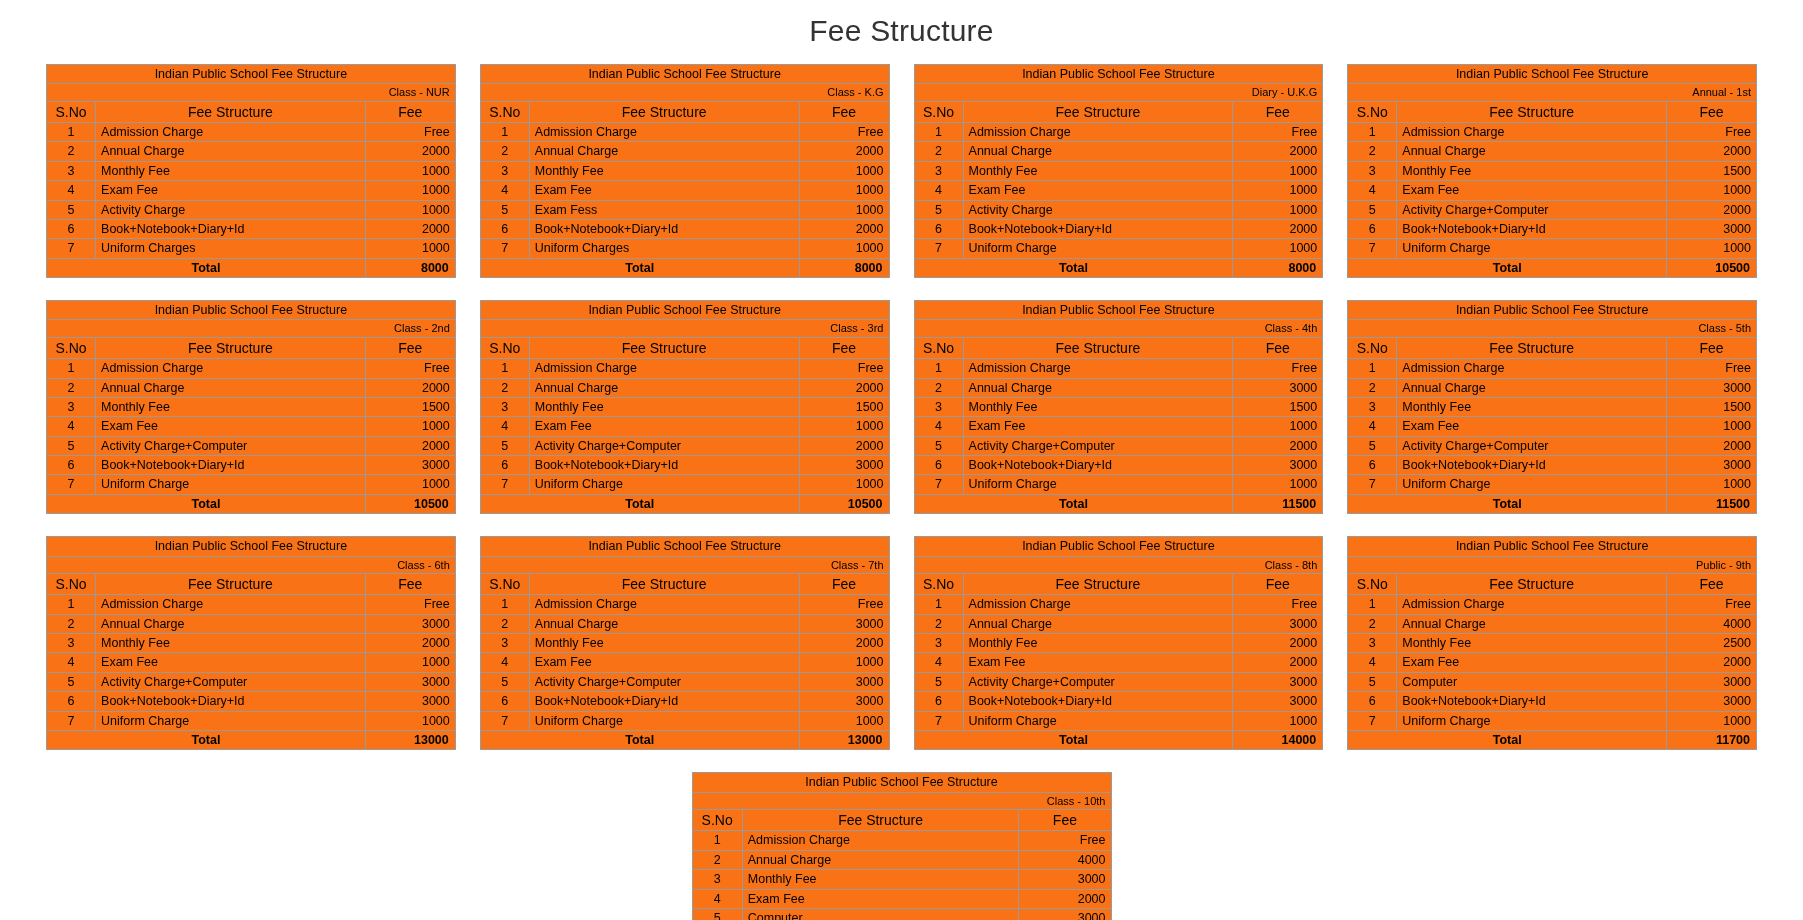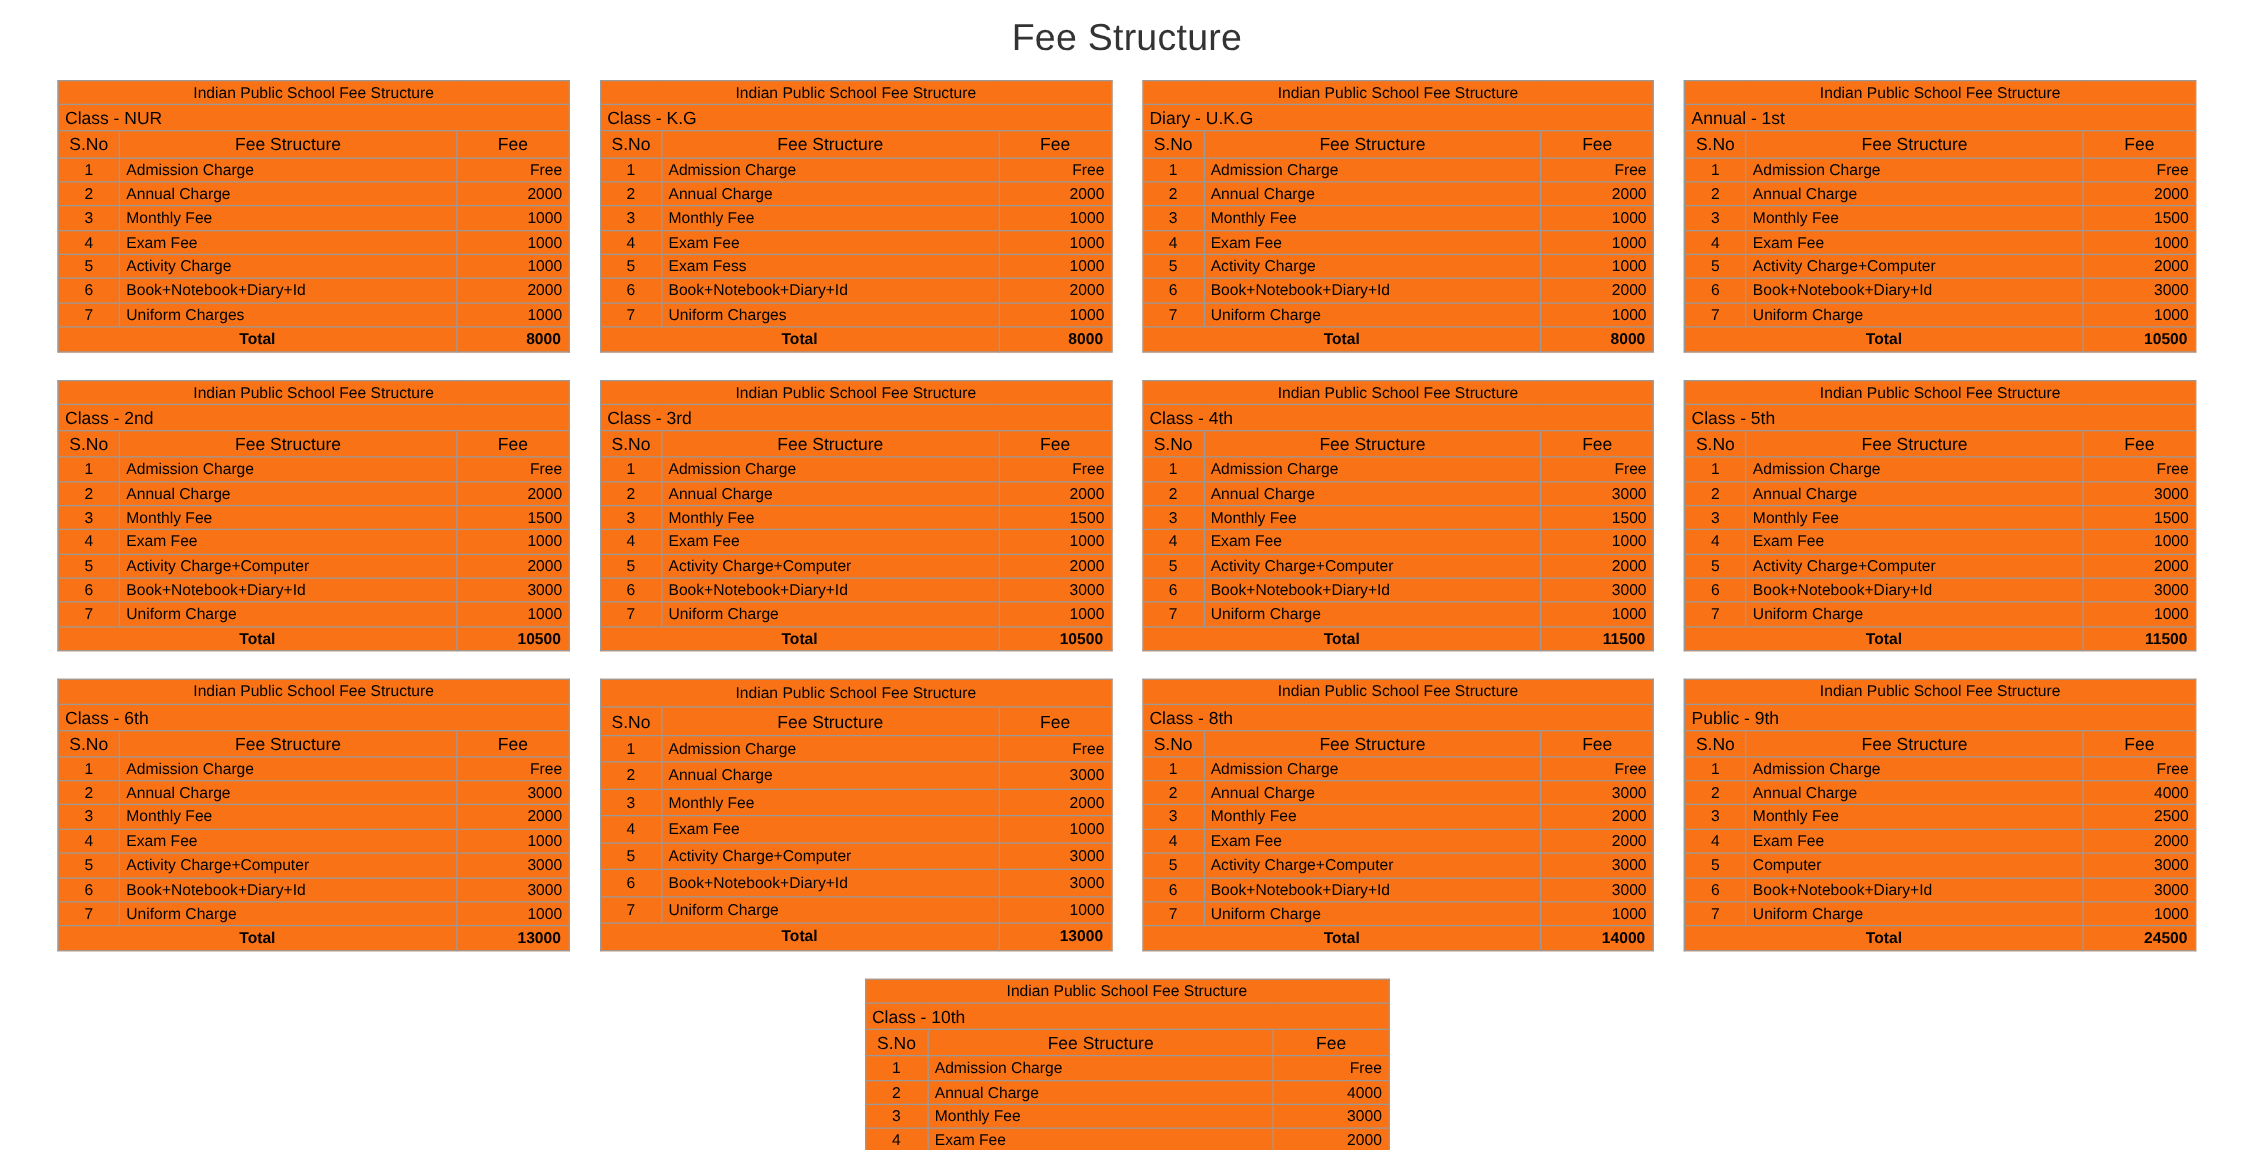--- a/index.html
+++ b/index.html
@@ -60,23 +60,23 @@
     font-weight: normal;
     vertical-align: middle;
   }
   .tbl-title td {
     text-align: center;
     font-weight: bold;
     font-size: 12.5px;
     padding: 4px 5px;
   }
   .tbl-class td {
-    text-align: left;
+    text-align: right;
     font-weight: bold;
-    font-size: 14px;
+    font-size: 11px;
     padding: 4px 5px;
     border-top: none;
   }
   .tbl-head th {
     text-align: center;
     font-weight: bold;
     font-size: 14px;
     padding: 3px 5px;
   }
   .c-sno {
@@ -612,20 +612,23 @@
           </tr>
         </tbody>
       </table>
     </div>
     <div class="cell">
       <table class="fee">
         <tbody>
           <tr class="tbl-title">
             <td colspan="3">Indian Public School Fee Structure</td>
           </tr>
+          <tr class="tbl-class">
+            <td colspan="3">Class - 7th</td>
+          </tr>
           <tr class="tbl-head">
             <th class="c-sno">S.No</th>
             <th class="c-desc">Fee Structure</th>
             <th class="c-fee">Fee</th>
           </tr>
           <tr>
             <td class="c-sno">1</td>
             <td class="c-desc">Admission Charge</td>
             <td class="c-fee">Free</td>
           </tr>
@@ -766,21 +769,21 @@
             <td class="c-desc">Book+Notebook+Diary+Id</td>
             <td class="c-fee">3000</td>
           </tr>
           <tr>
             <td class="c-sno">7</td>
             <td class="c-desc">Uniform Charge</td>
             <td class="c-fee">1000</td>
           </tr>
           <tr class="row-total">
             <td class="total-label" colspan="2">Total</td>
-            <td class="total-value">24500</td>
+            <td class="total-value">11700</td>
           </tr>
         </tbody>
       </table>
     </div>
   </div>
 <div class="last-row" id="lastrow">
     <div class="cell">
       <table class="fee">
         <tbody>
           <tr class="tbl-title">

